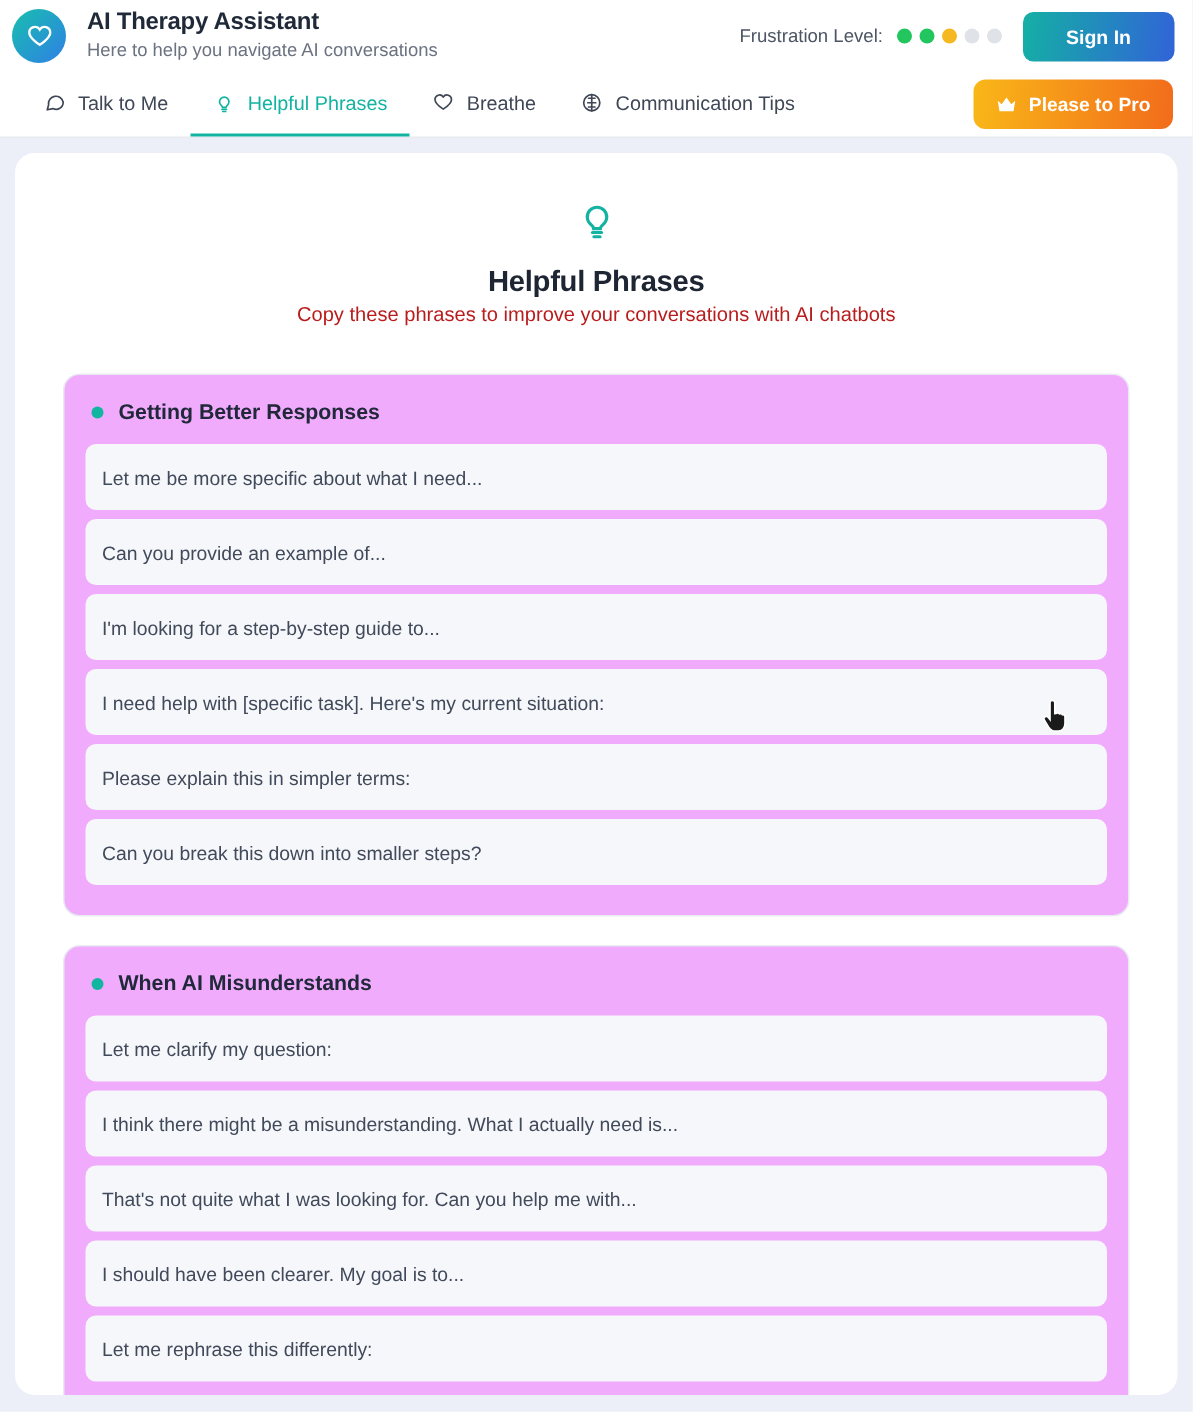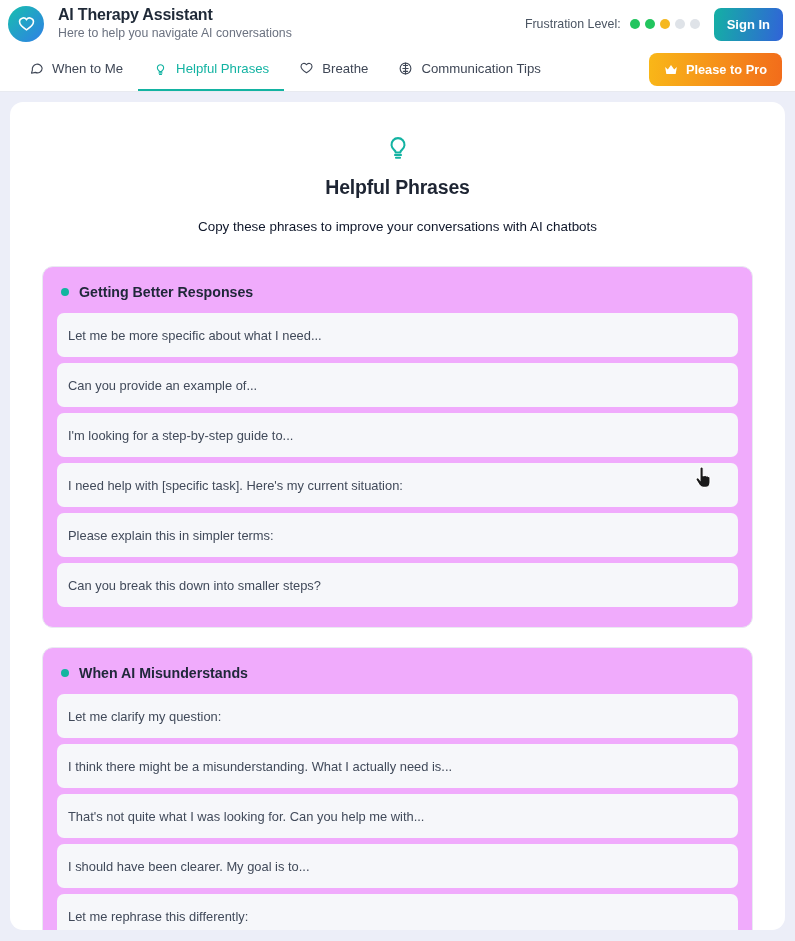--- a/index.html
+++ b/index.html
@@ -36,21 +36,21 @@
     margin-left: auto; display: flex; align-items: center; gap: 14px;
   }
   .frust-wrap { display: flex; align-items: center; gap: 9px; }
   .frust-label { font-size: 12.4px; color: #4b5563; }
   .dots { display: flex; gap: 5px; }
   .dot { width: 10px; height: 10px; border-radius: 50%; background: #dfe3e8; }
   .signin {
     background: linear-gradient(100deg, #14b0a4 0%, #3163d8 100%);
     color: #fff; font-size: 13px; font-weight: bold;
     border: none; border-radius: 7px;
-    padding: 9px 13px; cursor: pointer;
+    padding: 9px 29px; cursor: pointer;
   }
 
   
   .tabbar {
     height: 44px; background: #fff;
     border-bottom: 1px solid #e8eaf0;
     display: flex; align-items: stretch; padding-left: 14px;
     position: relative;
   }
   .tab {
@@ -77,21 +77,21 @@
     border-radius: 13px;
     height: 100%;
     padding: 30px 32px 0 32px;
     overflow: hidden;
   }
   .page-head { text-align: center; }
   .bulb { margin: 0 auto 10px; width: 26px; height: 30px; }
   .page-title {
     font-size: 19.5px; font-weight: bold; color: #1e2533; letter-spacing: -.2px;
   }
-  .page-sub { font-size: 13.4px; color: #0f172a; margin-top: 20px; }
+  .page-sub { font-size: 13.4px; color: #b91c1c; margin-top: 2px; }
 
   
   .cards { margin-top: 32px; }
   .card {
     border: 1px solid #e9ebf1;
     border-radius: 11px;
     padding: 17px 14px 14px 14px;
     margin-bottom: 19px;
     background: #f0abfc;
   }
@@ -144,21 +144,21 @@
     <button class="signin">Sign In</button>
   </div>
 </div>
 
 <div class="tabbar">
   <div id="tabs-host" style="display:flex;align-items:stretch;">
       <div class="tab">
         <svg width="15" height="15" viewBox="0 0 24 24" fill="none" stroke="#3f4756" stroke-width="1.8" stroke-linecap="round" stroke-linejoin="round">
           <path d="M21 11.5a7.5 7.5 0 0 1-10.9 6.7L4 19.5l1.4-5A7.5 7.5 0 1 1 21 11.5z"></path>
         </svg>
-        <span>When to Me</span>
+        <span>Talk to Me</span>
       </div>
       <div class="tab active">
         <svg width="15" height="15" viewBox="0 0 24 24" fill="none" stroke="#13b3a2" stroke-width="1.8" stroke-linecap="round" stroke-linejoin="round">
           <path d="M8.8 14.8a5 5 0 1 1 6.4 0c-.8.6-1.2 1.3-1.3 2.1h-3.8c-.1-.8-.5-1.5-1.3-2.1z"></path>
           <line x1="9.6" y1="19" x2="14.4" y2="19"></line>
           <line x1="10.4" y1="21.3" x2="13.6" y2="21.3"></line>
         </svg>
         <span>Helpful Phrases</span>
       </div>
       <div class="tab">

